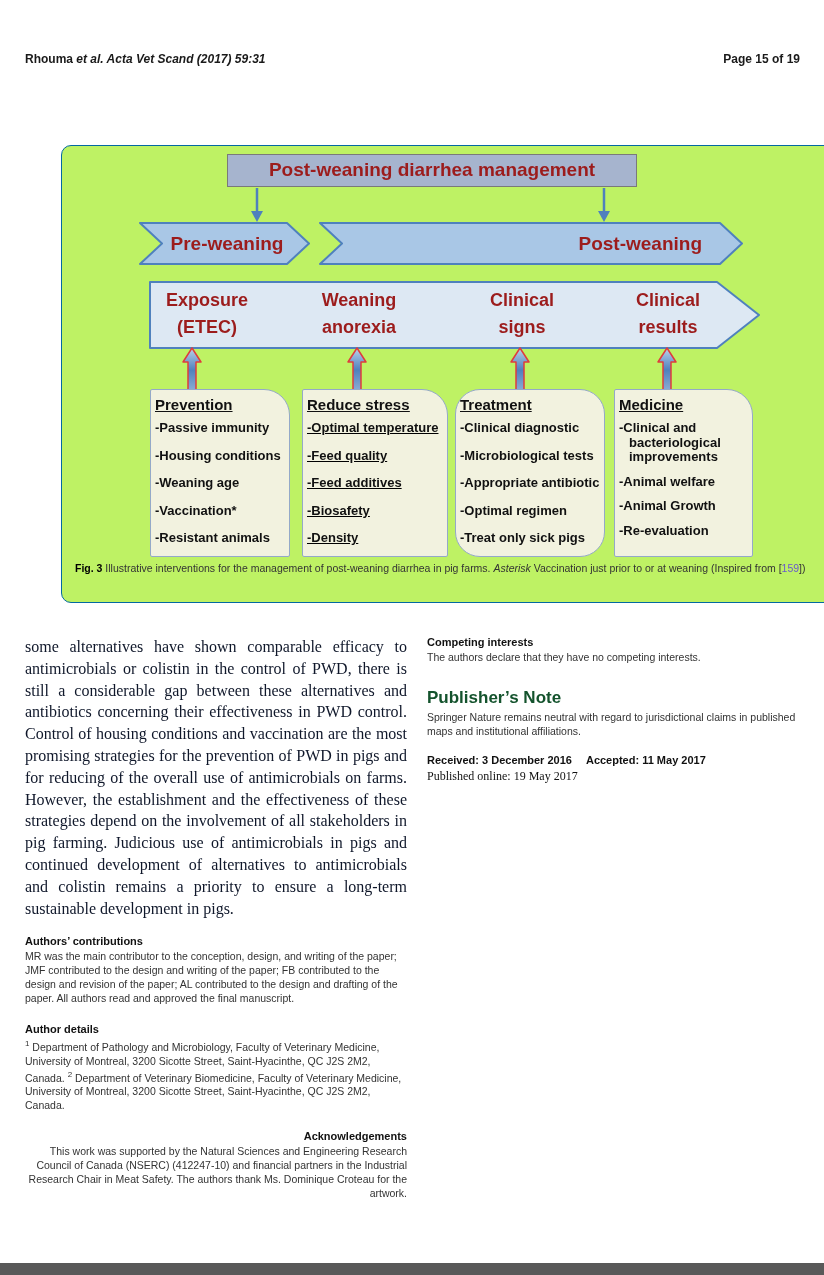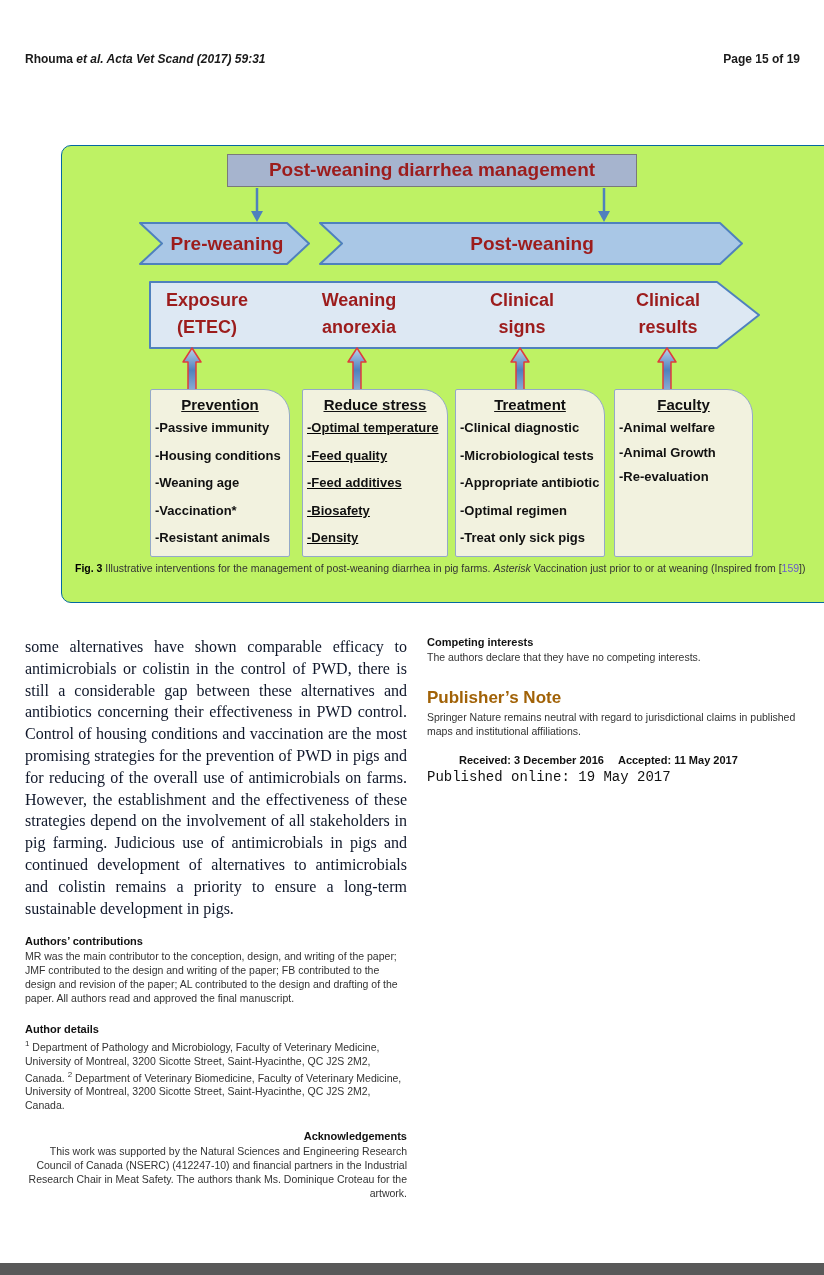--- a/index.html
+++ b/index.html
@@ -36,21 +36,21 @@
     position:absolute; top:141px; width:160px; text-align:center;
     font-size:18px; line-height:27px; font-weight:bold; color:#9c1c1c;
   }
   .int-box {
     position:absolute; top:243px; height:168px;
     background:#f2f2df; border:1.5px solid #94a9c8;
     border-radius:2px 26px 2px 2px;
     padding:6px 4px 4px 4px;
   }
   .int-box h4 {
-    text-align:center; font-size:15px; font-weight:bold; color:#111;
+    text-align:left; font-size:15px; font-weight:bold; color:#111;
     text-decoration:underline; margin-bottom:8px;
   }
   .int-box .item {
     font-size:13px; font-weight:bold; color:#111; line-height:1.12;
     margin-bottom:13px; padding-left:10px; text-indent:-10px;
   }
   .int-box.tight .item { margin-bottom:10px; }
   .fig-caption {
     position:absolute; left:13px; top:415px; width:748px;
     font-size:10.5px; line-height:14px; color:#333;
@@ -63,24 +63,24 @@
   .col { position:absolute; top:636px; }
   #col-left  { left:25px;  width:382px; }
   #col-right { left:427px; width:375px; }
   .para {
     font-family:"Liberation Serif", serif; font-size:16px; line-height:21.8px;
     color:#0f172a; text-align:justify;
   }
   .sec { margin-top:15px; }
   .sec h5 { font-size:11px; font-weight:bold; color:#111; margin-bottom:2px; }
   .sec p  { font-size:10.5px; line-height:14px; color:#333; }
-  .pub-note h3 { font-size:17px; font-weight:bold; color:#a16207; margin-bottom:2px; }
-  .dates { margin-top:16px; font-size:11px; font-weight:bold; color:#111;margin-left:32px; }
+  .pub-note h3 { font-size:17px; font-weight:bold; color:#14532d; margin-bottom:2px; }
+  .dates { margin-top:16px; font-size:11px; font-weight:bold; color:#111; }
   .dates .gap { display:inline-block; width:14px; }
-  .pub-online { font-family:Liberation Mono, monospace; font-size:14px; color:#111; margin-top:3px; }
+  .pub-online { font-family:Liberation Serif, serif; font-size:12px; color:#111; margin-top:3px; }
   sup.aff { font-size:8px; vertical-align:super; }
 
   
   #footer-bar { position:absolute; left:0; top:1263px; width:824px; height:12px; background:#595959; }
 </style>
 </head>
 <body>
 
 <div id="page">
 
@@ -127,21 +127,21 @@
         <polygon points="454,246 454,216 449,216 458,202 467,216 462,216 462,246" fill="url(#upGrad)" stroke="#e03c3c" stroke-width="1.5" stroke-linejoin="round"></polygon>
       </g>
       <g>
         <polygon points="601,246 601,216 596,216 605,202 614,216 609,216 609,246" fill="url(#upGrad)" stroke="#e03c3c" stroke-width="1.5" stroke-linejoin="round"></polygon>
       </g>
     </svg>
 
     <div class="fig-title-box">Post-weaning diarrhea management</div>
 
     <div class="chev-label" style="left:95px; width:140px;">Pre-weaning</div>
-    <div class="chev-label" style="left:300px; width:340px;">Post-weaning</div>
+    <div class="chev-label" style="left:300px; width:340px;text-align:right;">Post-weaning</div>
 
     <div class="stage-label" style="left:65px;">
       <div>Exposure</div>
       <div>(ETEC)</div>
     </div>
     <div class="stage-label" style="left:217px;">
       <div>Weaning</div>
       <div>anorexia</div>
     </div>
     <div class="stage-label" style="left:380px;">
@@ -164,31 +164,32 @@
 
     <div class="int-box" style="left:240px; width:146px;text-decoration:underline;">
       <h4>Reduce stress</h4>
       <div class="item">-Optimal temperature</div>
       <div class="item">-Feed quality</div>
       <div class="item">-Feed additives</div>
       <div class="item">-Biosafety</div>
       <div class="item">-Density</div>
     </div>
 
-    <div class="int-box" style="left:393px; width:150px;">
+    <div class="int-box" style="left:393px; width:150px;border-radius:25px;">
       <h4>Treatment</h4>
       <div class="item">-Clinical diagnostic</div>
       <div class="item">-Microbiological tests</div>
       <div class="item">-Appropriate antibiotic</div>
       <div class="item">-Optimal regimen</div>
       <div class="item">-Treat only sick pigs</div>
     </div>
 
     <div class="int-box tight" style="left:552px; width:139px;">
-      <h4>Faculty</h4>
+      <h4>Medicine</h4>
+      <div class="item">-Clinical and bacteriological improvements</div>
       <div class="item">-Animal welfare</div>
       <div class="item">-Animal Growth</div>
       <div class="item">-Re-evaluation</div>
     </div>
 
     <div class="fig-caption">
       <span class="cap-label">Fig. 3</span><span>  Illustrative interventions for the management of post-weaning diarrhea in pig farms. </span><span class="cap-ital">Asterisk</span><span> Vaccination just prior to or at weaning (Inspired from [</span><span class="cap-ref">159</span><span>])</span>
     </div>
   </div>
 

